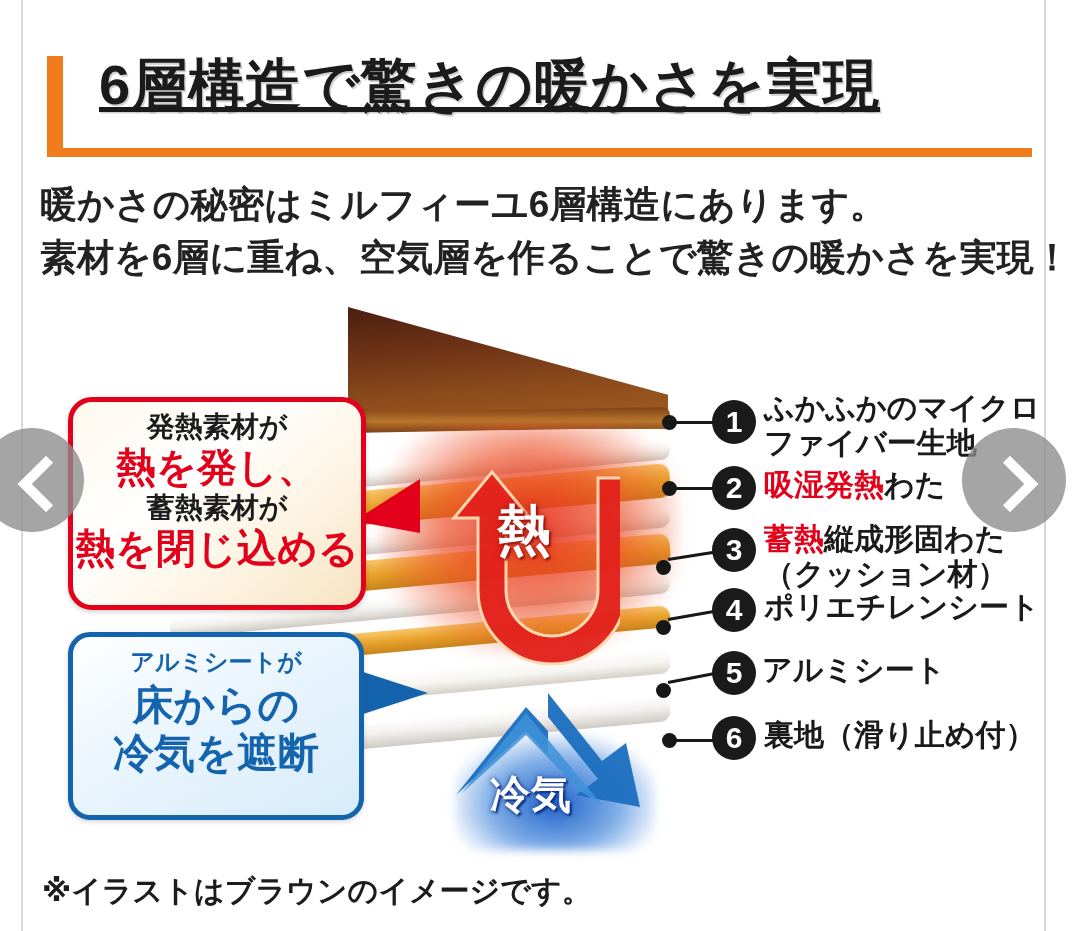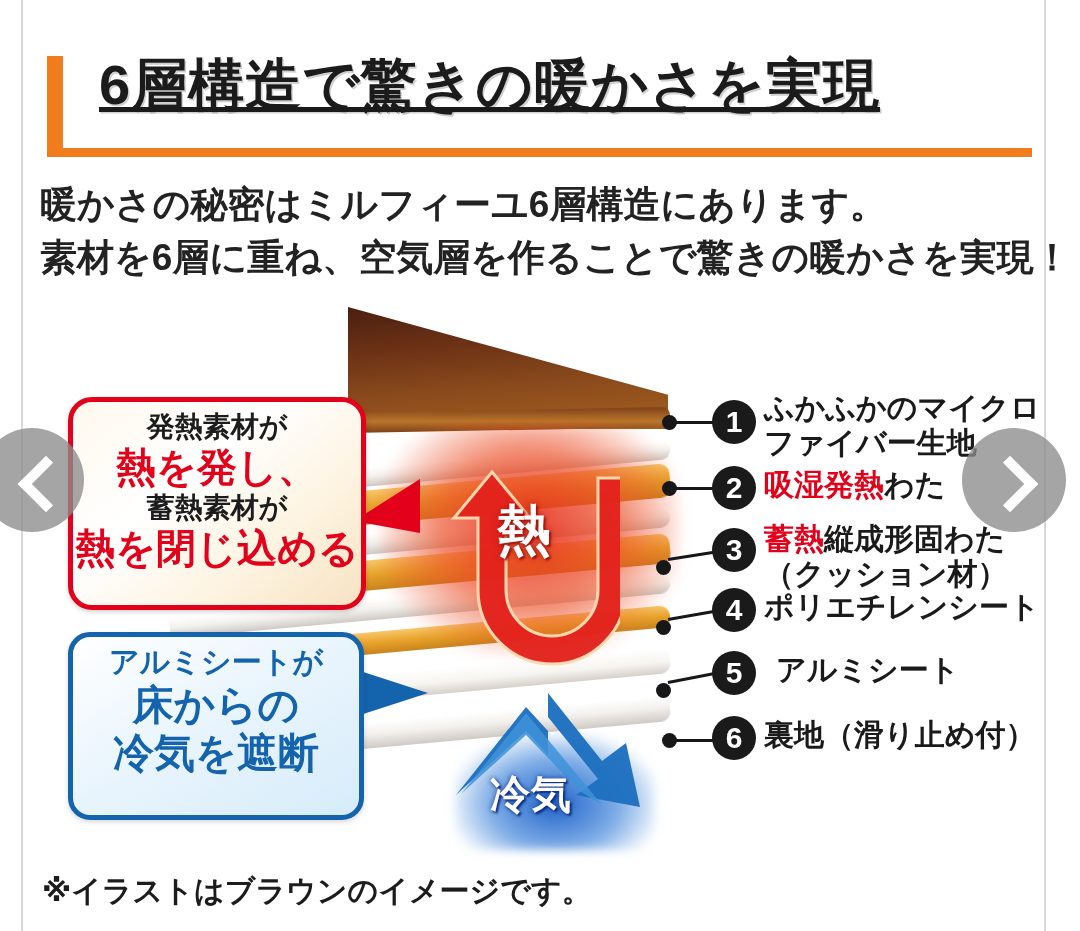--- a/index.html
+++ b/index.html
@@ -242,21 +242,21 @@
     top: 632px;
     width: 296px;
     height: 188px;
     border: 5px solid #1463ad;
     border-radius: 22px;
     background: linear-gradient(150deg,#ffffff 0%, #eaf5fd 45%, #d6ecfa 100%);
     box-shadow: 0 2px 5px rgba(0,0,0,.16);
     box-sizing: border-box;
   }
   #callout-blue .small {
-    font-size: 30px;
+    font-size: 24px;
     font-weight: 700;
     color: #1463ad;
     text-align: center;
     line-height: 38px;
   }
   #callout-blue .big {
     font-size: 41px;
     font-weight: 700;
     color: #1463ad;
     text-align: center;
@@ -462,21 +462,21 @@
       <span class="num-circle" style="left:62px; top:8px;">4</span>
       <span class="legend-label" style="left:114px; top:9px;">
         <span>ポリエチレンシート</span>
       </span>
     </div>
 
     <div class="legend-row" style="top:253px">
       <span class="lead-dot" style="left:6px; top:40px;"></span>
       <span class="lead-line" style="left:18px; top:38px; width:58px; transform:rotate(-11deg); transform-origin:left center;"></span>
       <span class="num-circle" style="left:62px; top:8px;">5</span>
-      <span class="legend-label" style="left:126px; top:9px;">
+      <span class="legend-label" style="left:112px; top:9px;">
         <span>アルミシート</span>
       </span>
     </div>
 
     <div class="legend-row" style="top:313px">
       <span class="lead-dot" style="left:12px; top:30px;"></span>
       <span class="lead-line" style="left:24px; top:36px; width:52px;"></span>
       <span class="num-circle" style="left:62px; top:13px;">6</span>
       <span class="legend-label" style="left:114px; top:14px;">
         <span>裏地（滑り止め付）</span>

